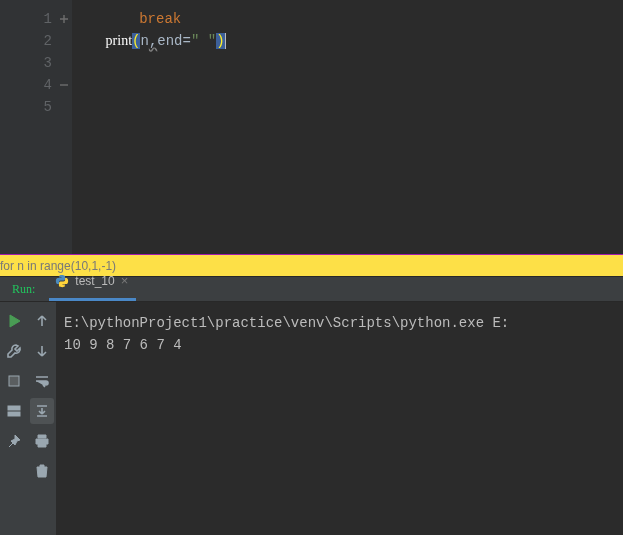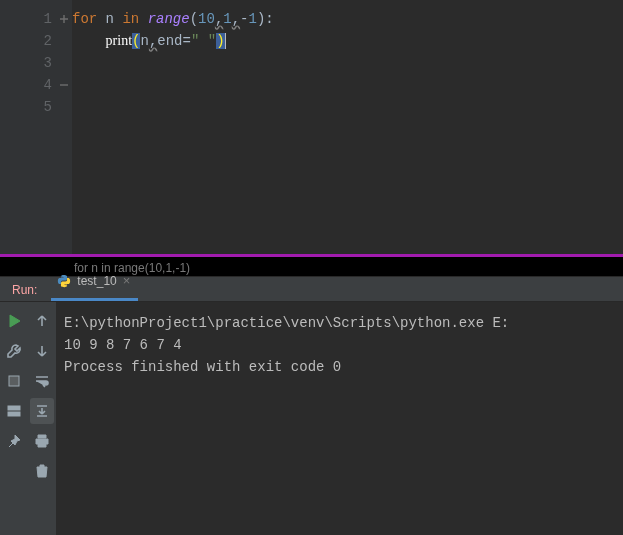--- a/index.html
+++ b/index.html
@@ -62,42 +62,41 @@
   .par  { color:#a9b7c6; }
   .mpar { background:#3d6099; color:#ffef28; }
   .warn { text-decoration: underline wavy #808080; text-underline-offset:2px; }
   .caret-line .caret {
     display:inline-block;width:1px;height:16px;background:#bbb;vertical-align:middle;
   }
   
   .breadcrumb {
     height: 22px;
     line-height: 22px;
-    background:#000000;
-    border-top:3px solid #a21caf;
+    background:#fde047;
+    border-top:1px solid #a21caf;
     color:#787878;
-    padding-left:74px;
     font-family: "Segoe UI", sans-serif;
     font-size:12px;
   }
 
   
   .run-header {
     height:26px;
     display:flex;
     align-items:flex-end;
     background:#3c3f41;
     border-top:1px solid #282828;
     border-bottom:1px solid #282828;
     padding-left:6px;
     gap:8px;
   }
   .run-label {
-    color:#fca5a5;
-    font-family:Liberation Sans, sans-serif;
+    color:#22c55e;
+    font-family:Liberation Serif, serif;
     font-size:12px;
     padding:4px 6px;
   }
   .run-tab {
     display:flex;
     align-items:center;
     gap:6px;
     height:24px;
     padding:0 8px 14px 6px;
     border-bottom:3px solid #4a88c7;
@@ -170,21 +169,21 @@
             <path d="M1 5h8"></path>
           </svg>
       </span>
     </div>
     <div class="gutter-line">
         <span>5</span>
       </div>
   </div>
 
   <div class="code">
-    <div class="code-line"><span class="kw">for</span><span> n </span><span class="kw">in</span><span> </span><span class="bi">range</span><span class="par">(</span><span class="num">10</span><span class="warn">,</span><span class="num">1</span><span class="warn">,</span><span>-</span><span class="num">1</span><span class="par">)</span><span>:</span></div>
+    <div class="code-line">        <span class="kw">break</span></div>
     <div class="code-line caret-line">    <span class="fn">print</span><span class="mpar">(</span><span>n</span><span class="warn">,</span><span class="par">end</span><span>=</span><span class="str">" "</span><span class="mpar">)</span><span class="caret"></span></div>
     <div class="code-line"></div>
   </div>
 </div>
 
 <div class="breadcrumb">for n in range(10,1,-1)</div>
 
 <div class="run-header">
   <span class="run-label">Run:</span>
   <div class="run-tab">
@@ -256,15 +255,14 @@
       </div>
     <div class="tool-btn">
         <svg viewBox="0 0 16 16">
           <path d="M3 4h10l-1 10H4zM6 2h4v2H6z"></path>
         </svg>
       </div>
   </div>
   <div class="console">
     <div class="console-line">E:\pythonProject1\practice\venv\Scripts\python.exe E:</div>
     <div class="console-line">10 9 8 7 6 7 4</div>
-    <div class="console-line">Process finished with exit code 0</div>
   </div>
 </div>
 
 </body></html>

